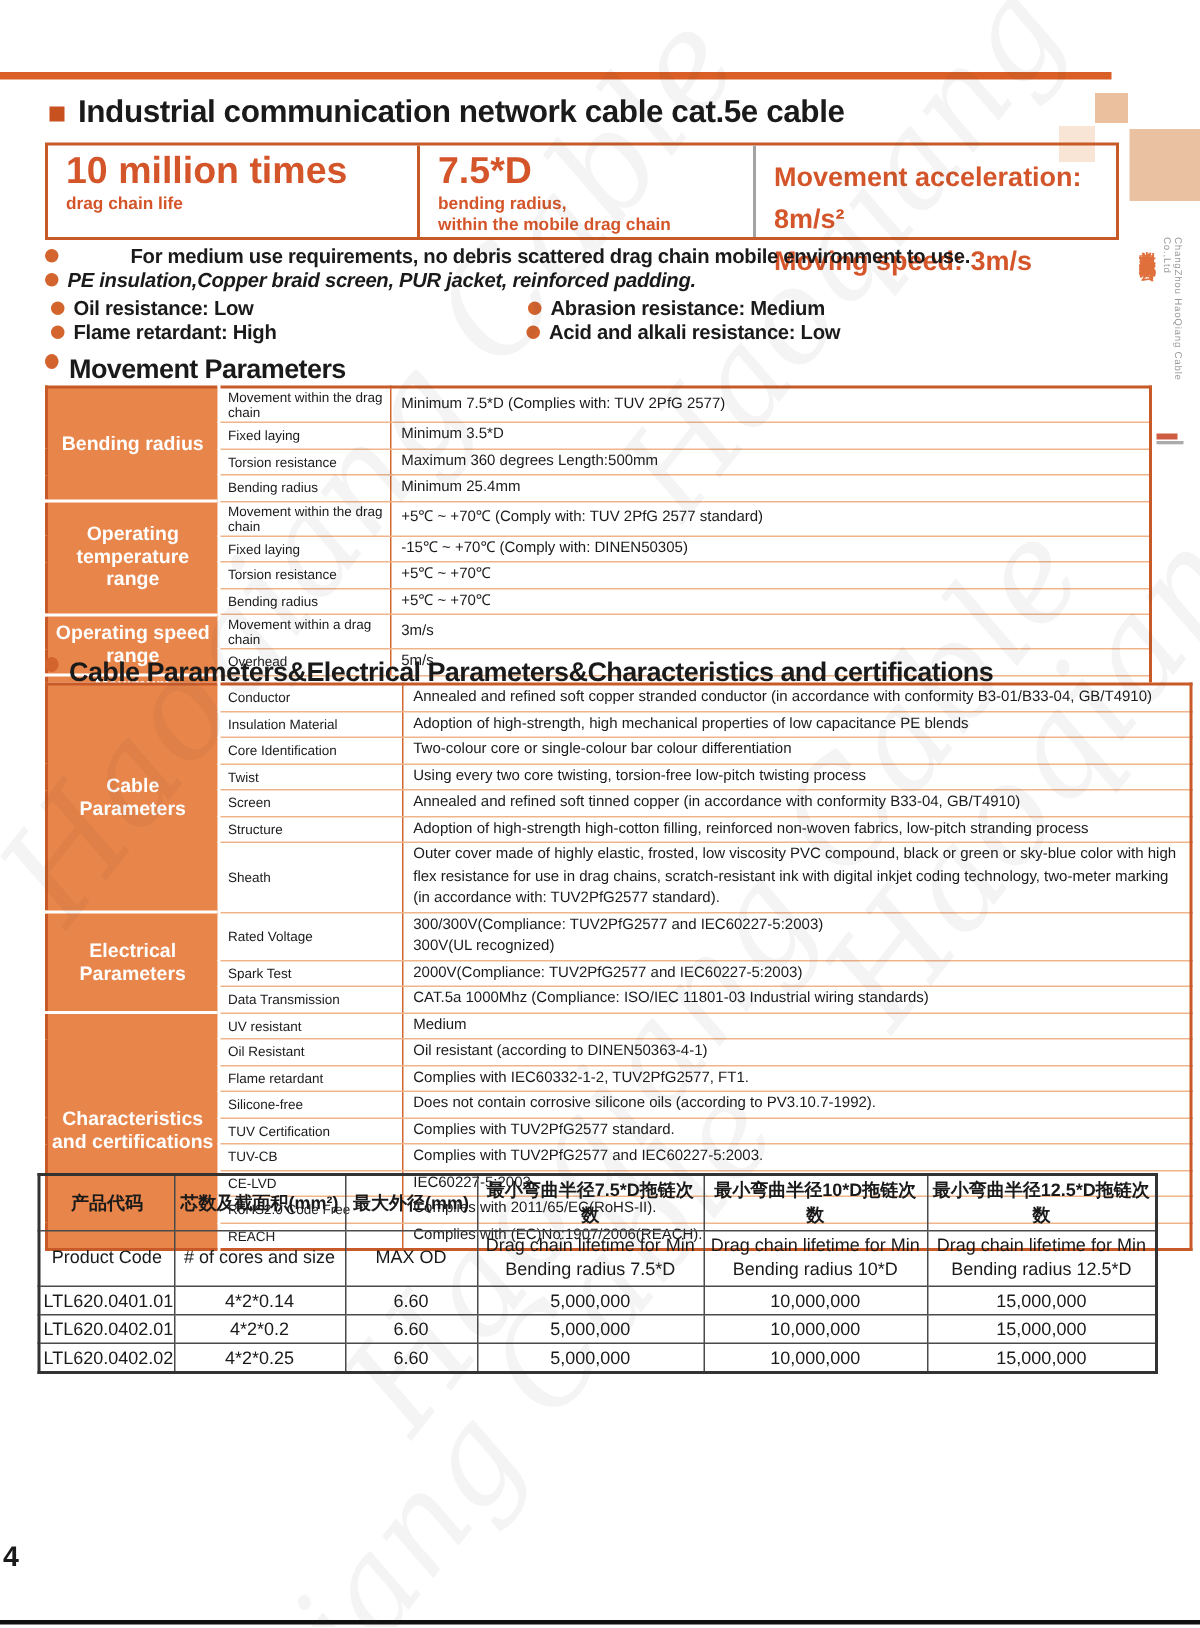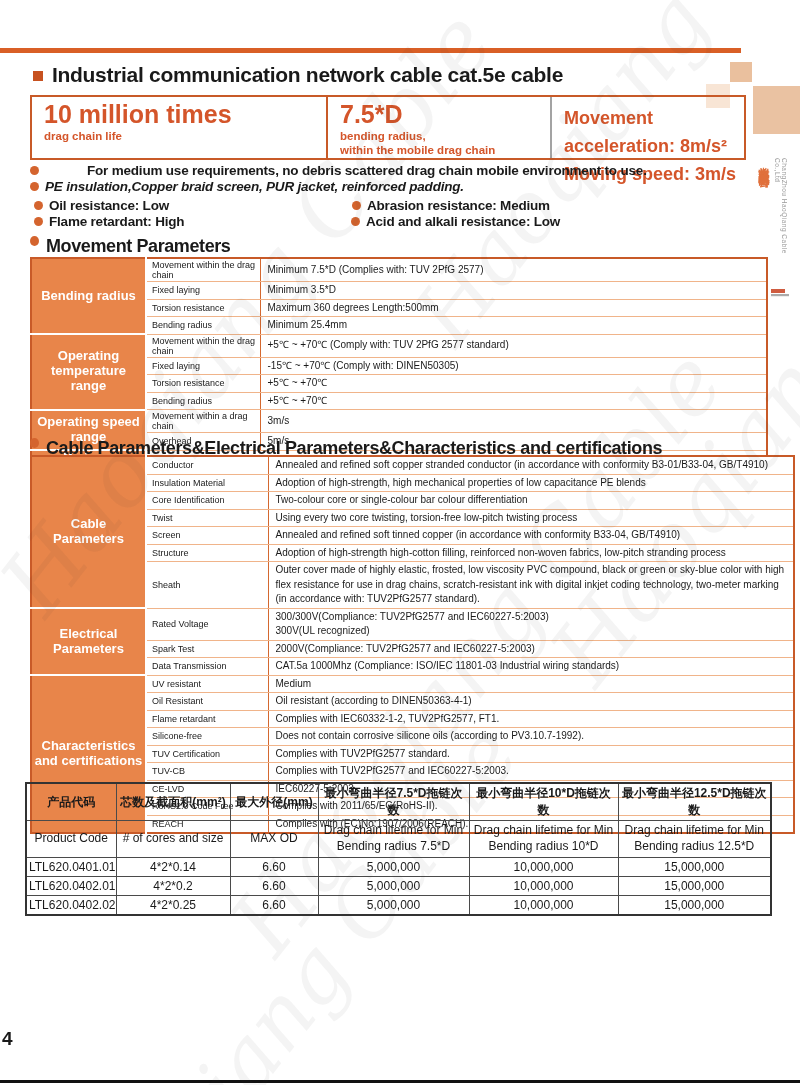--- a/index.html
+++ b/index.html
@@ -27,21 +27,21 @@
 
   
   .title-row{position:absolute;left:33px;top:63px;display:flex;align-items:center;gap:9px;}
   .title-bullet{width:10px;height:10px;background:#c7511f;margin-top:2px;}
   .page-title{font-size:21px;font-weight:bold;letter-spacing:-0.3px;}
 
   
   .hl-box{position:absolute;left:30px;top:95px;width:712px;height:61px;
       border:2px solid #c85a28;display:flex;color:#d4552a;}
   .hl-cell{padding:4px 0 0 12px;box-sizing:border-box;}
-  .hl-c1{width:296px;border-right:2px solid #c85a28;}
+  .hl-c1{width:248px;border-right:2px solid #c85a28;}
   .hl-c2{width:224px;border-right:2px solid #a3a3a3;}
   .hl-c3{flex:1;padding-top:8px;}
   .hl-big{font-size:25px;font-weight:bold;line-height:1.1;}
   .hl-sub{font-size:11.5px;font-weight:600;line-height:1.25;}
   .hl-line{font-size:18px;font-weight:600;line-height:1.55;}
 
   
   .feat{position:absolute;display:flex;align-items:center;gap:6px;
       font-size:13.5px;font-weight:600;letter-spacing:-0.2px;}
   .dot{width:9px;height:9px;border-radius:50%;background:#d4642e;flex:0 0 9px;}

